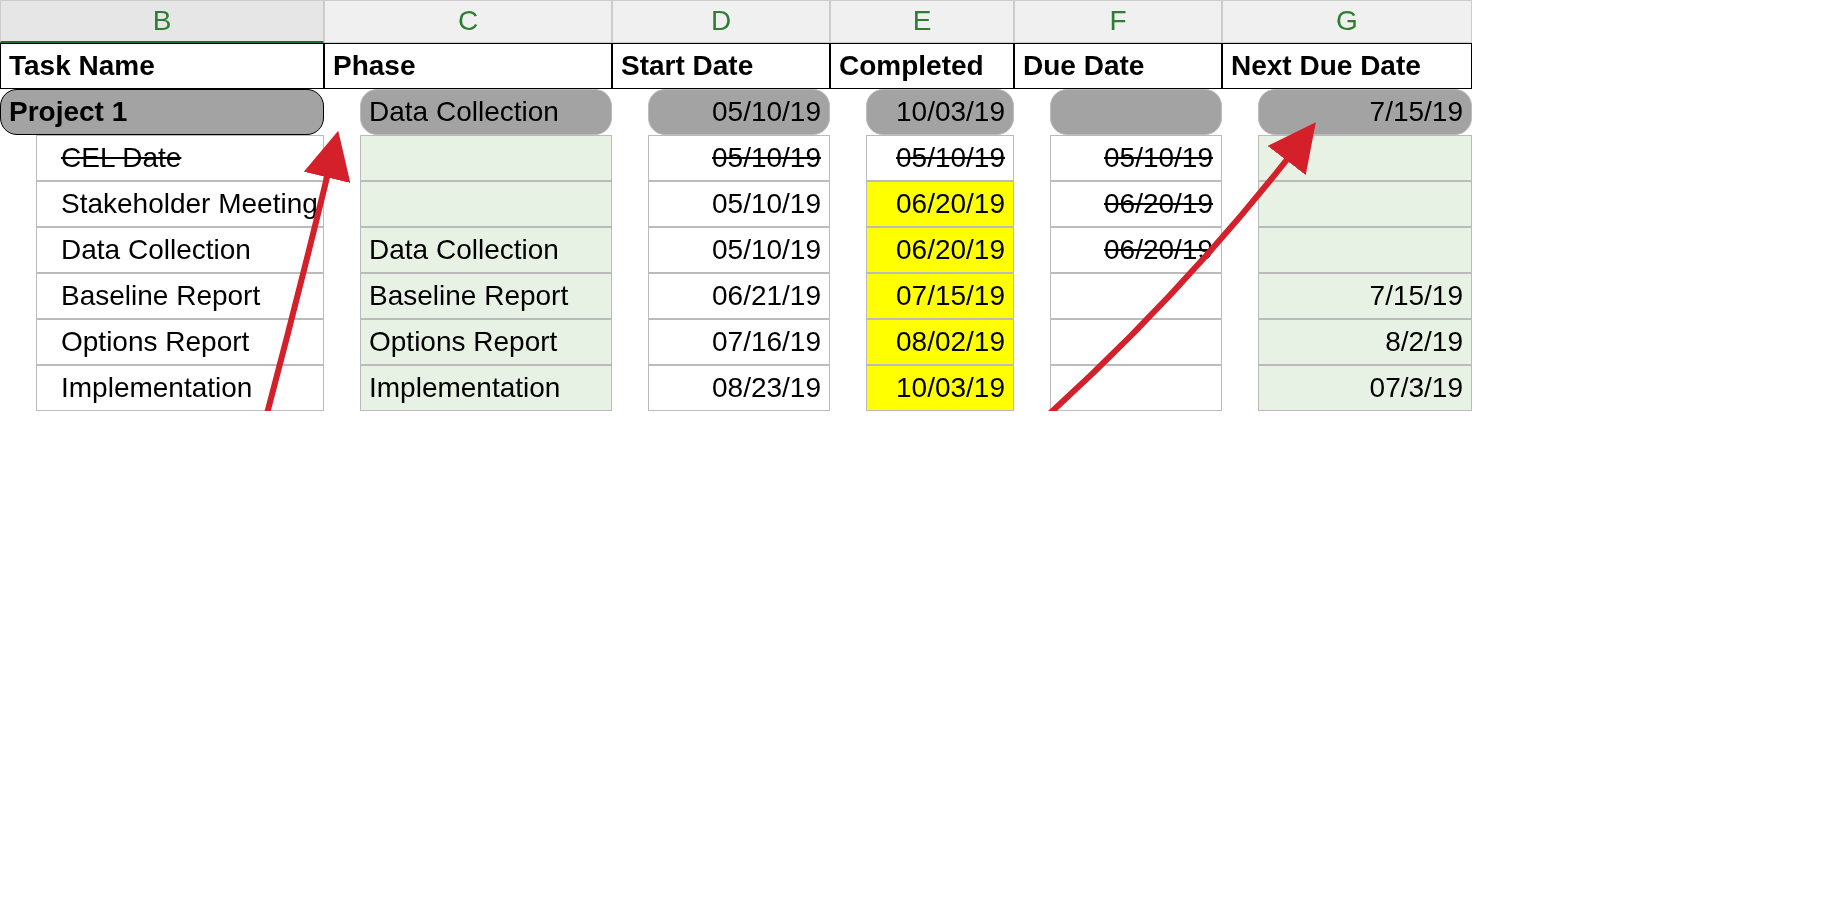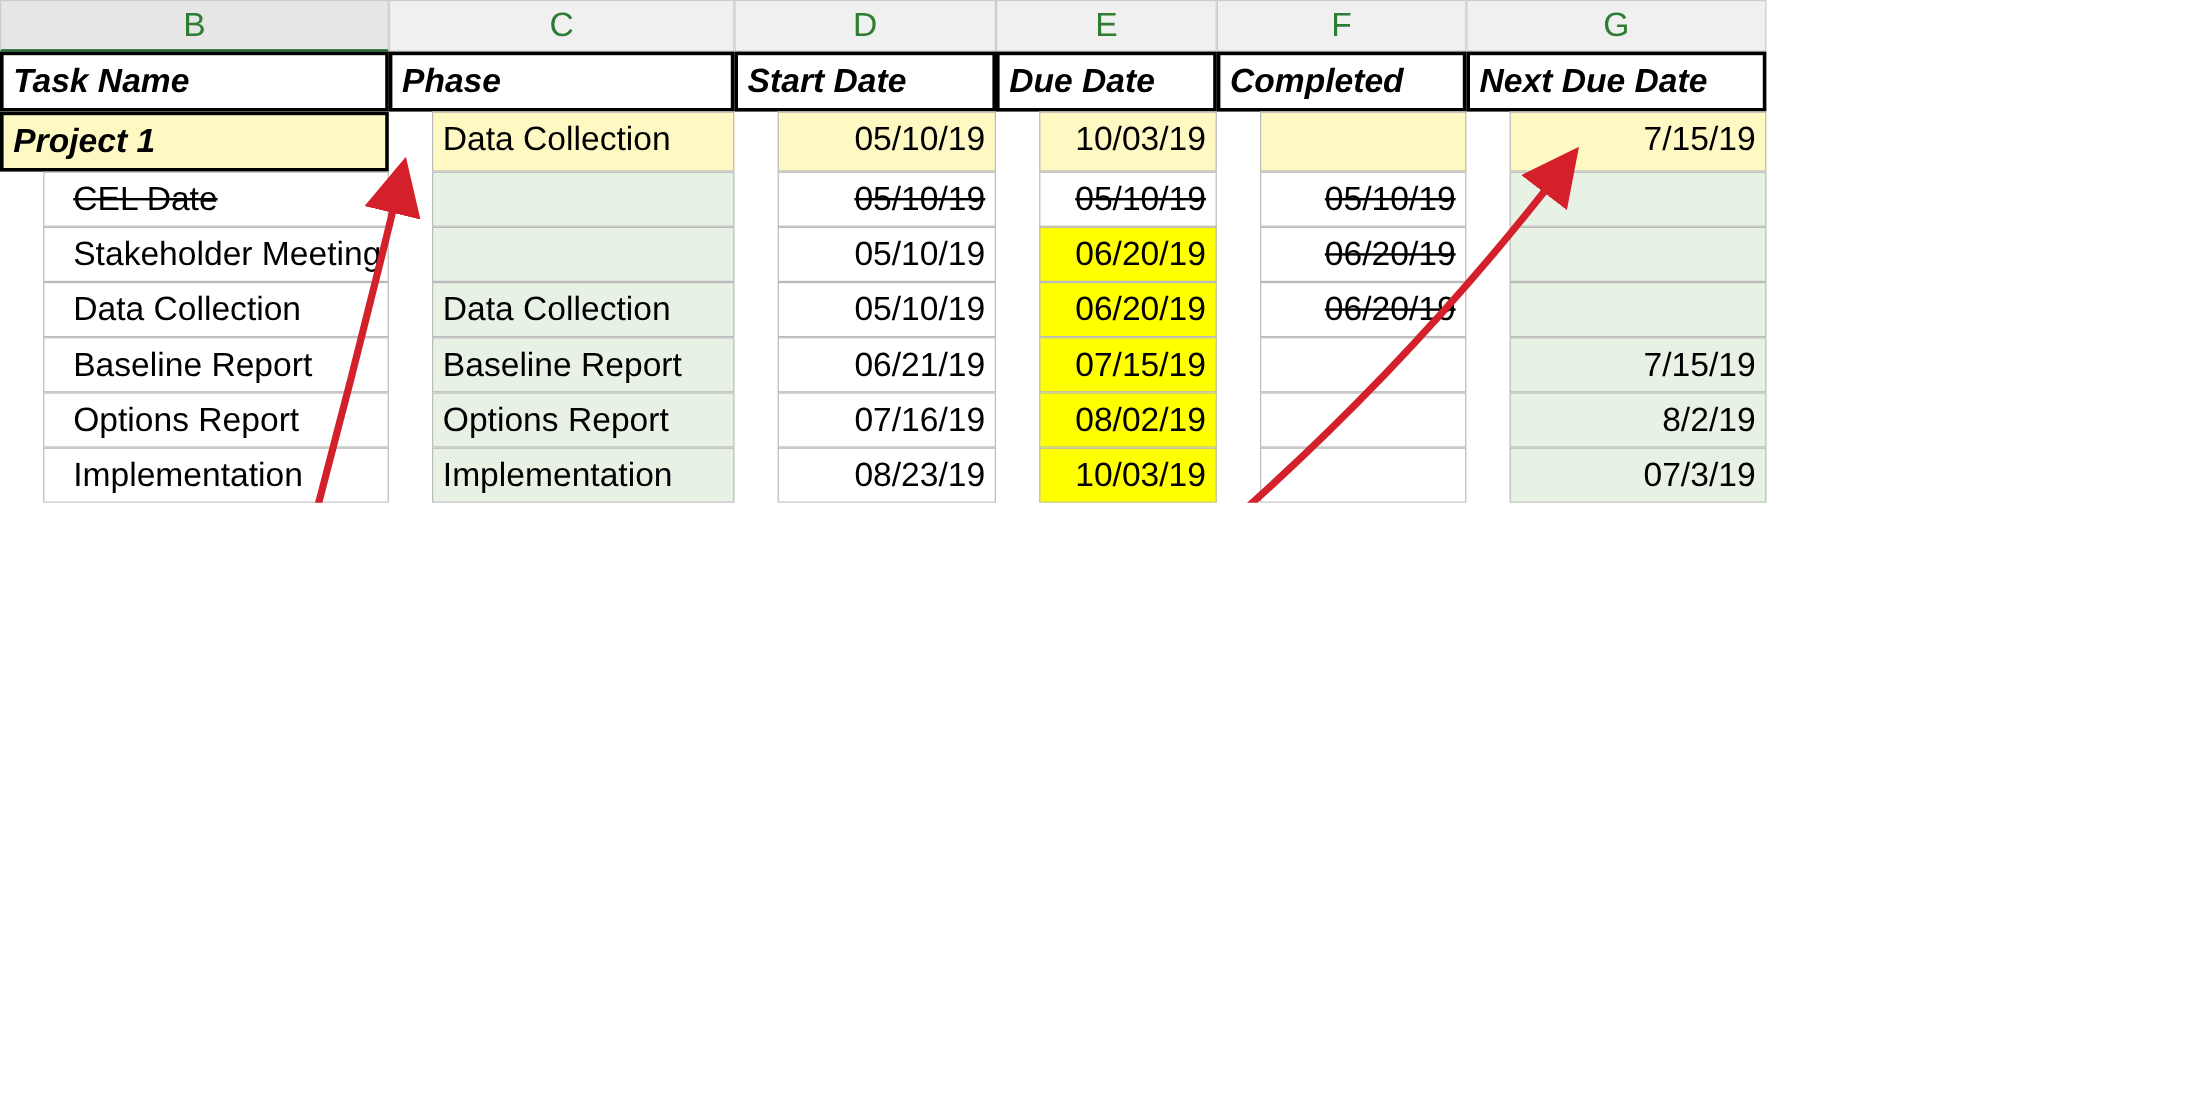--- a/index.html
+++ b/index.html
@@ -22,34 +22,33 @@
     text-align: center;
     font-size: 28px;
     color: #2e7d32;
     font-weight: 500;
     padding: 4px 0;
   }
   .colhdr.sel { background: #e6e6e6; border-bottom: 2px solid #1a6b2f; }
   .hdr {
     font-weight: bold;
     padding: 6px 8px;
-    border: 3px solid #000000;
-    font-style: italic;
+    border: 1px solid #000000;
   }
   .cell {
     padding: 6px 8px;
     border: 1px solid #bbb;
     text-align: right;
     white-space: nowrap;
     margin-left: 36px;
   }
   .cell.left { text-align: left; }
   .greenish { background: #e8f2e4; }
   .yellow { background: #ffff00; }
-  .grayrow { background: #fef9c3; }
+  .grayrow { background: #a3a3a3; border-radius: 17px; }
   .strike { text-decoration: line-through; }
   .indent { padding-left: 24px; }
   .formulabox {
     background: #d3d3d3;
     border: 4px solid #4a5a8a;
     padding: 14px 18px;
     font-weight: bold;
     font-size: 28px;
     position: absolute;
   }
@@ -76,22 +75,22 @@
   <div class="colhdr sel">B</div>
   <div class="colhdr">C</div>
   <div class="colhdr">D</div>
   <div class="colhdr">E</div>
   <div class="colhdr">F</div>
   <div class="colhdr">G</div>
 
   <div class="hdr">Task Name</div>
   <div class="hdr">Phase</div>
   <div class="hdr">Start  Date</div>
+  <div class="hdr">Completed</div>
   <div class="hdr">Due Date</div>
-  <div class="hdr">Completed</div>
   <div class="hdr">Next Due Date</div>
 
   <div class="hdr grayrow">Project 1</div>
   <div class="cell left grayrow yellow">Data Collection</div>
   <div class="cell grayrow">05/10/19</div>
   <div class="cell grayrow">10/03/19</div>
   <div class="cell grayrow"></div>
   <div class="cell grayrow yellow">7/15/19</div>
 
   <div class="cell left indent strike">CEL Date</div>

